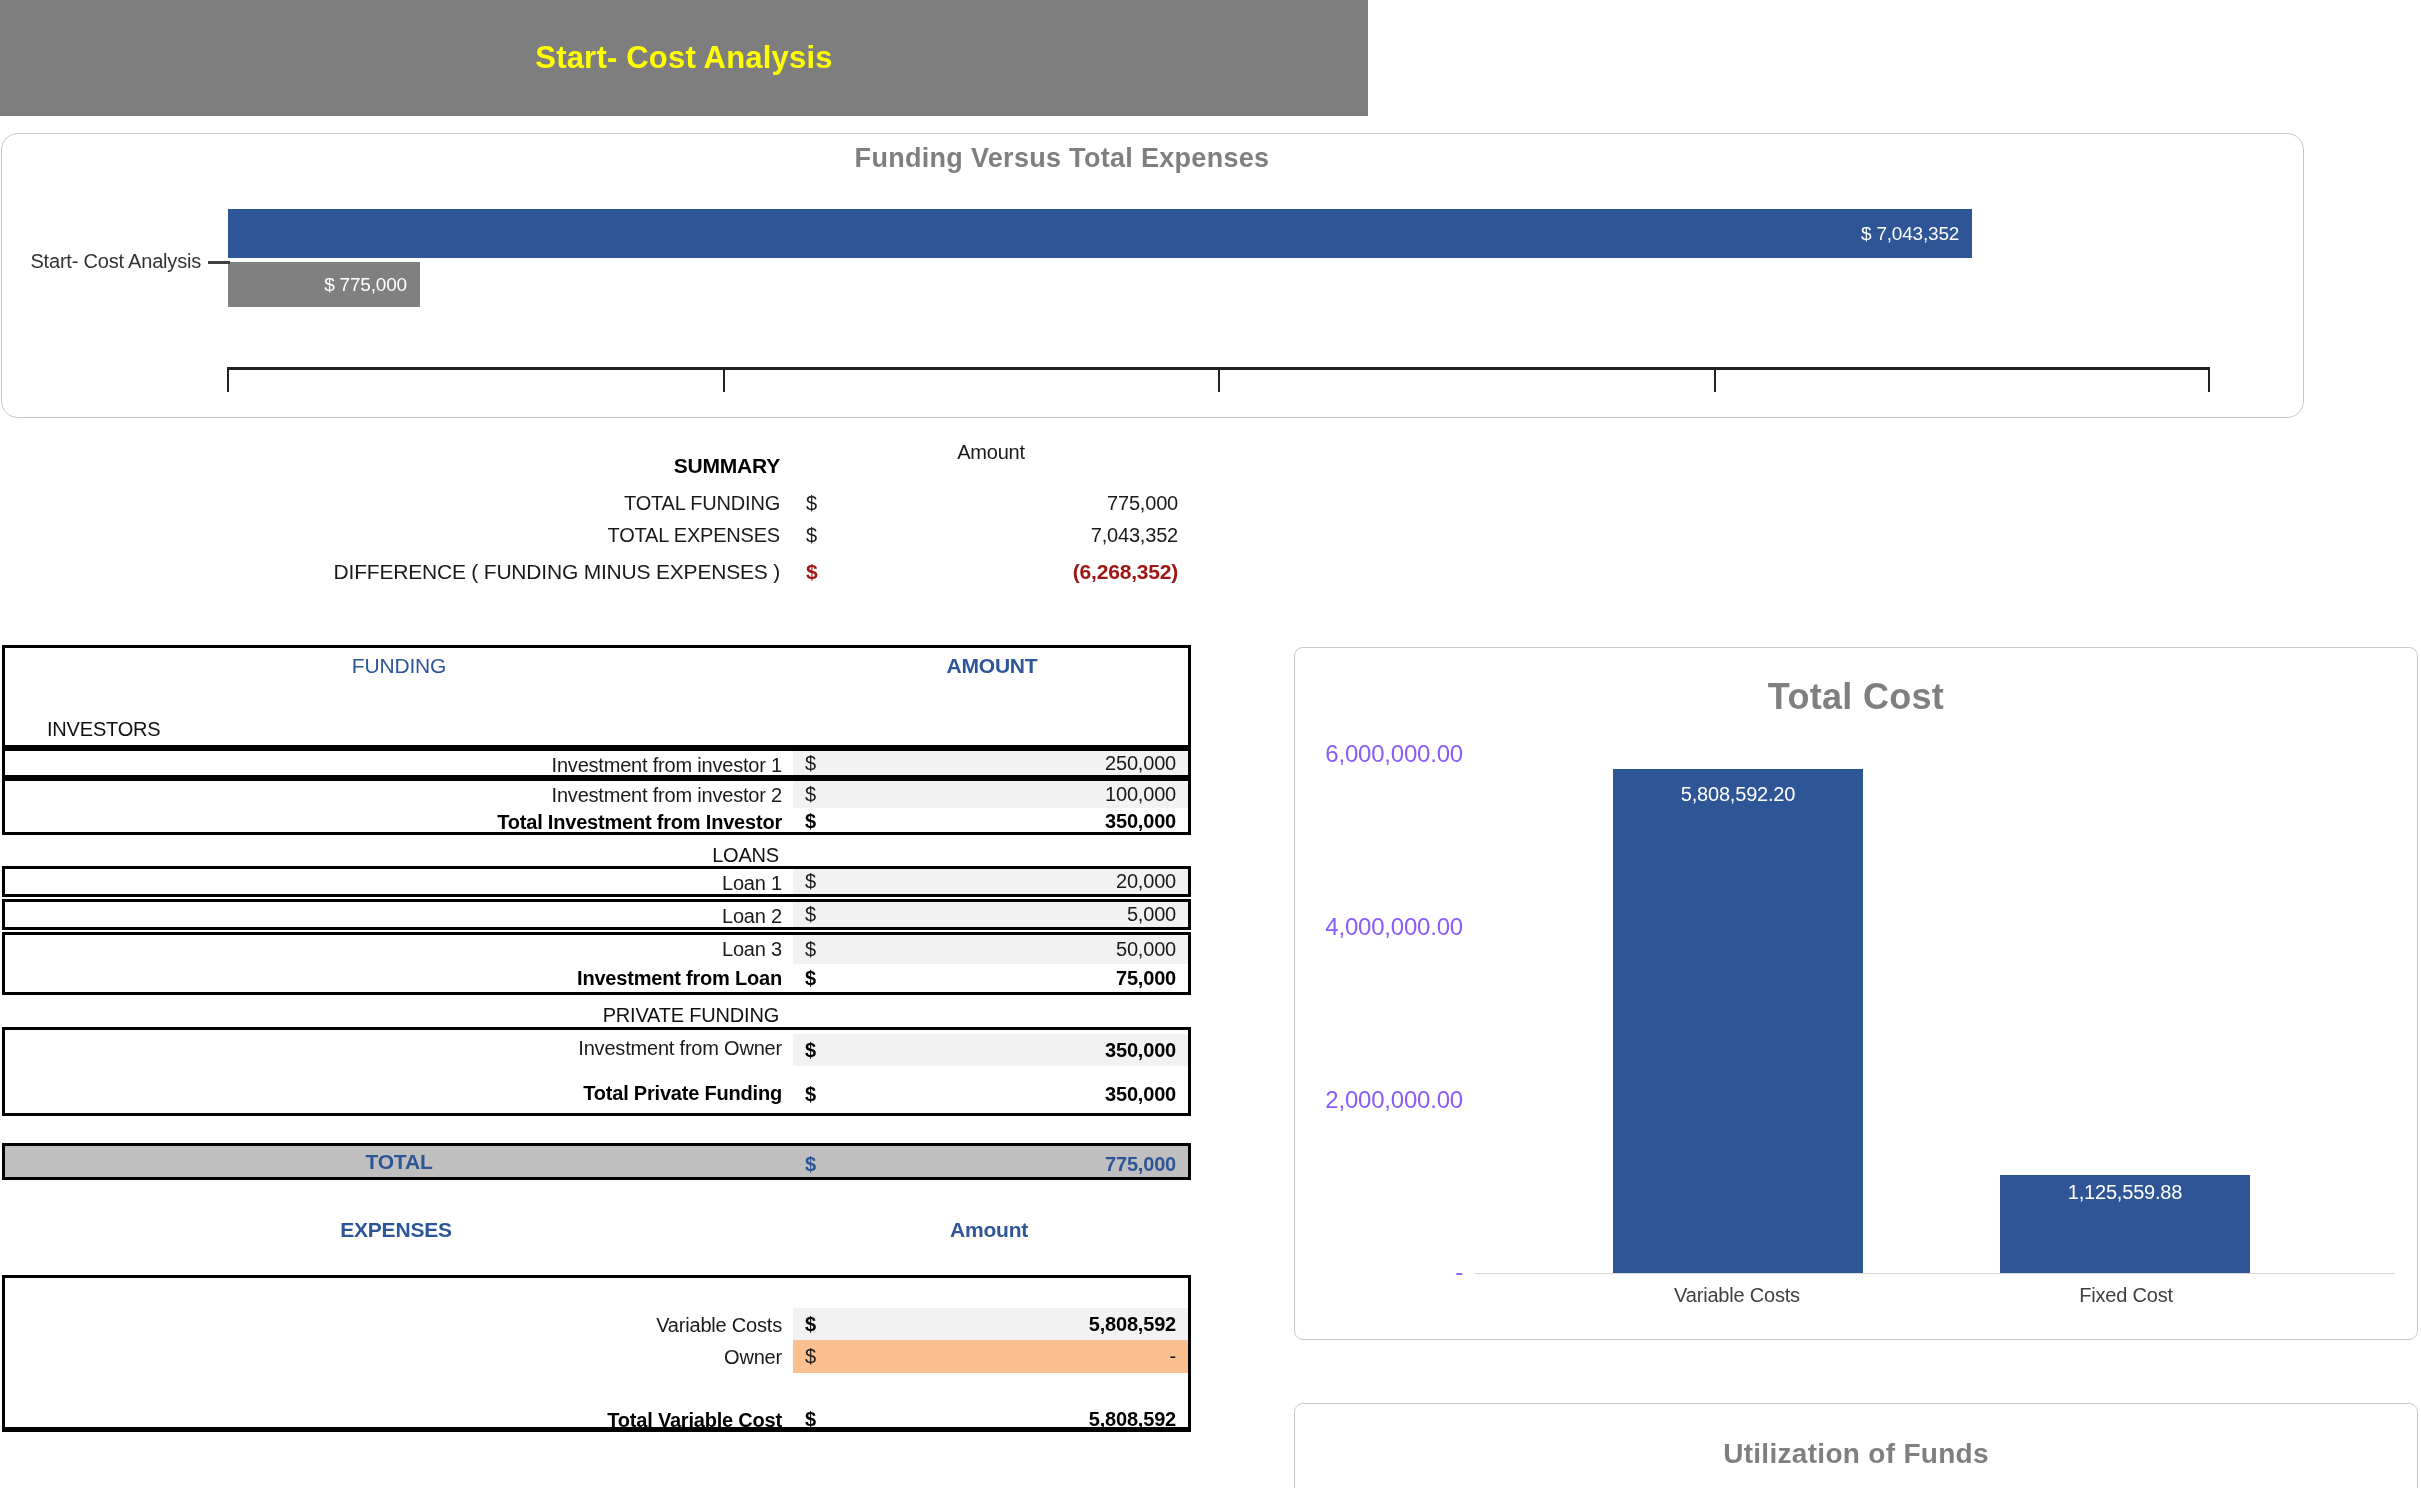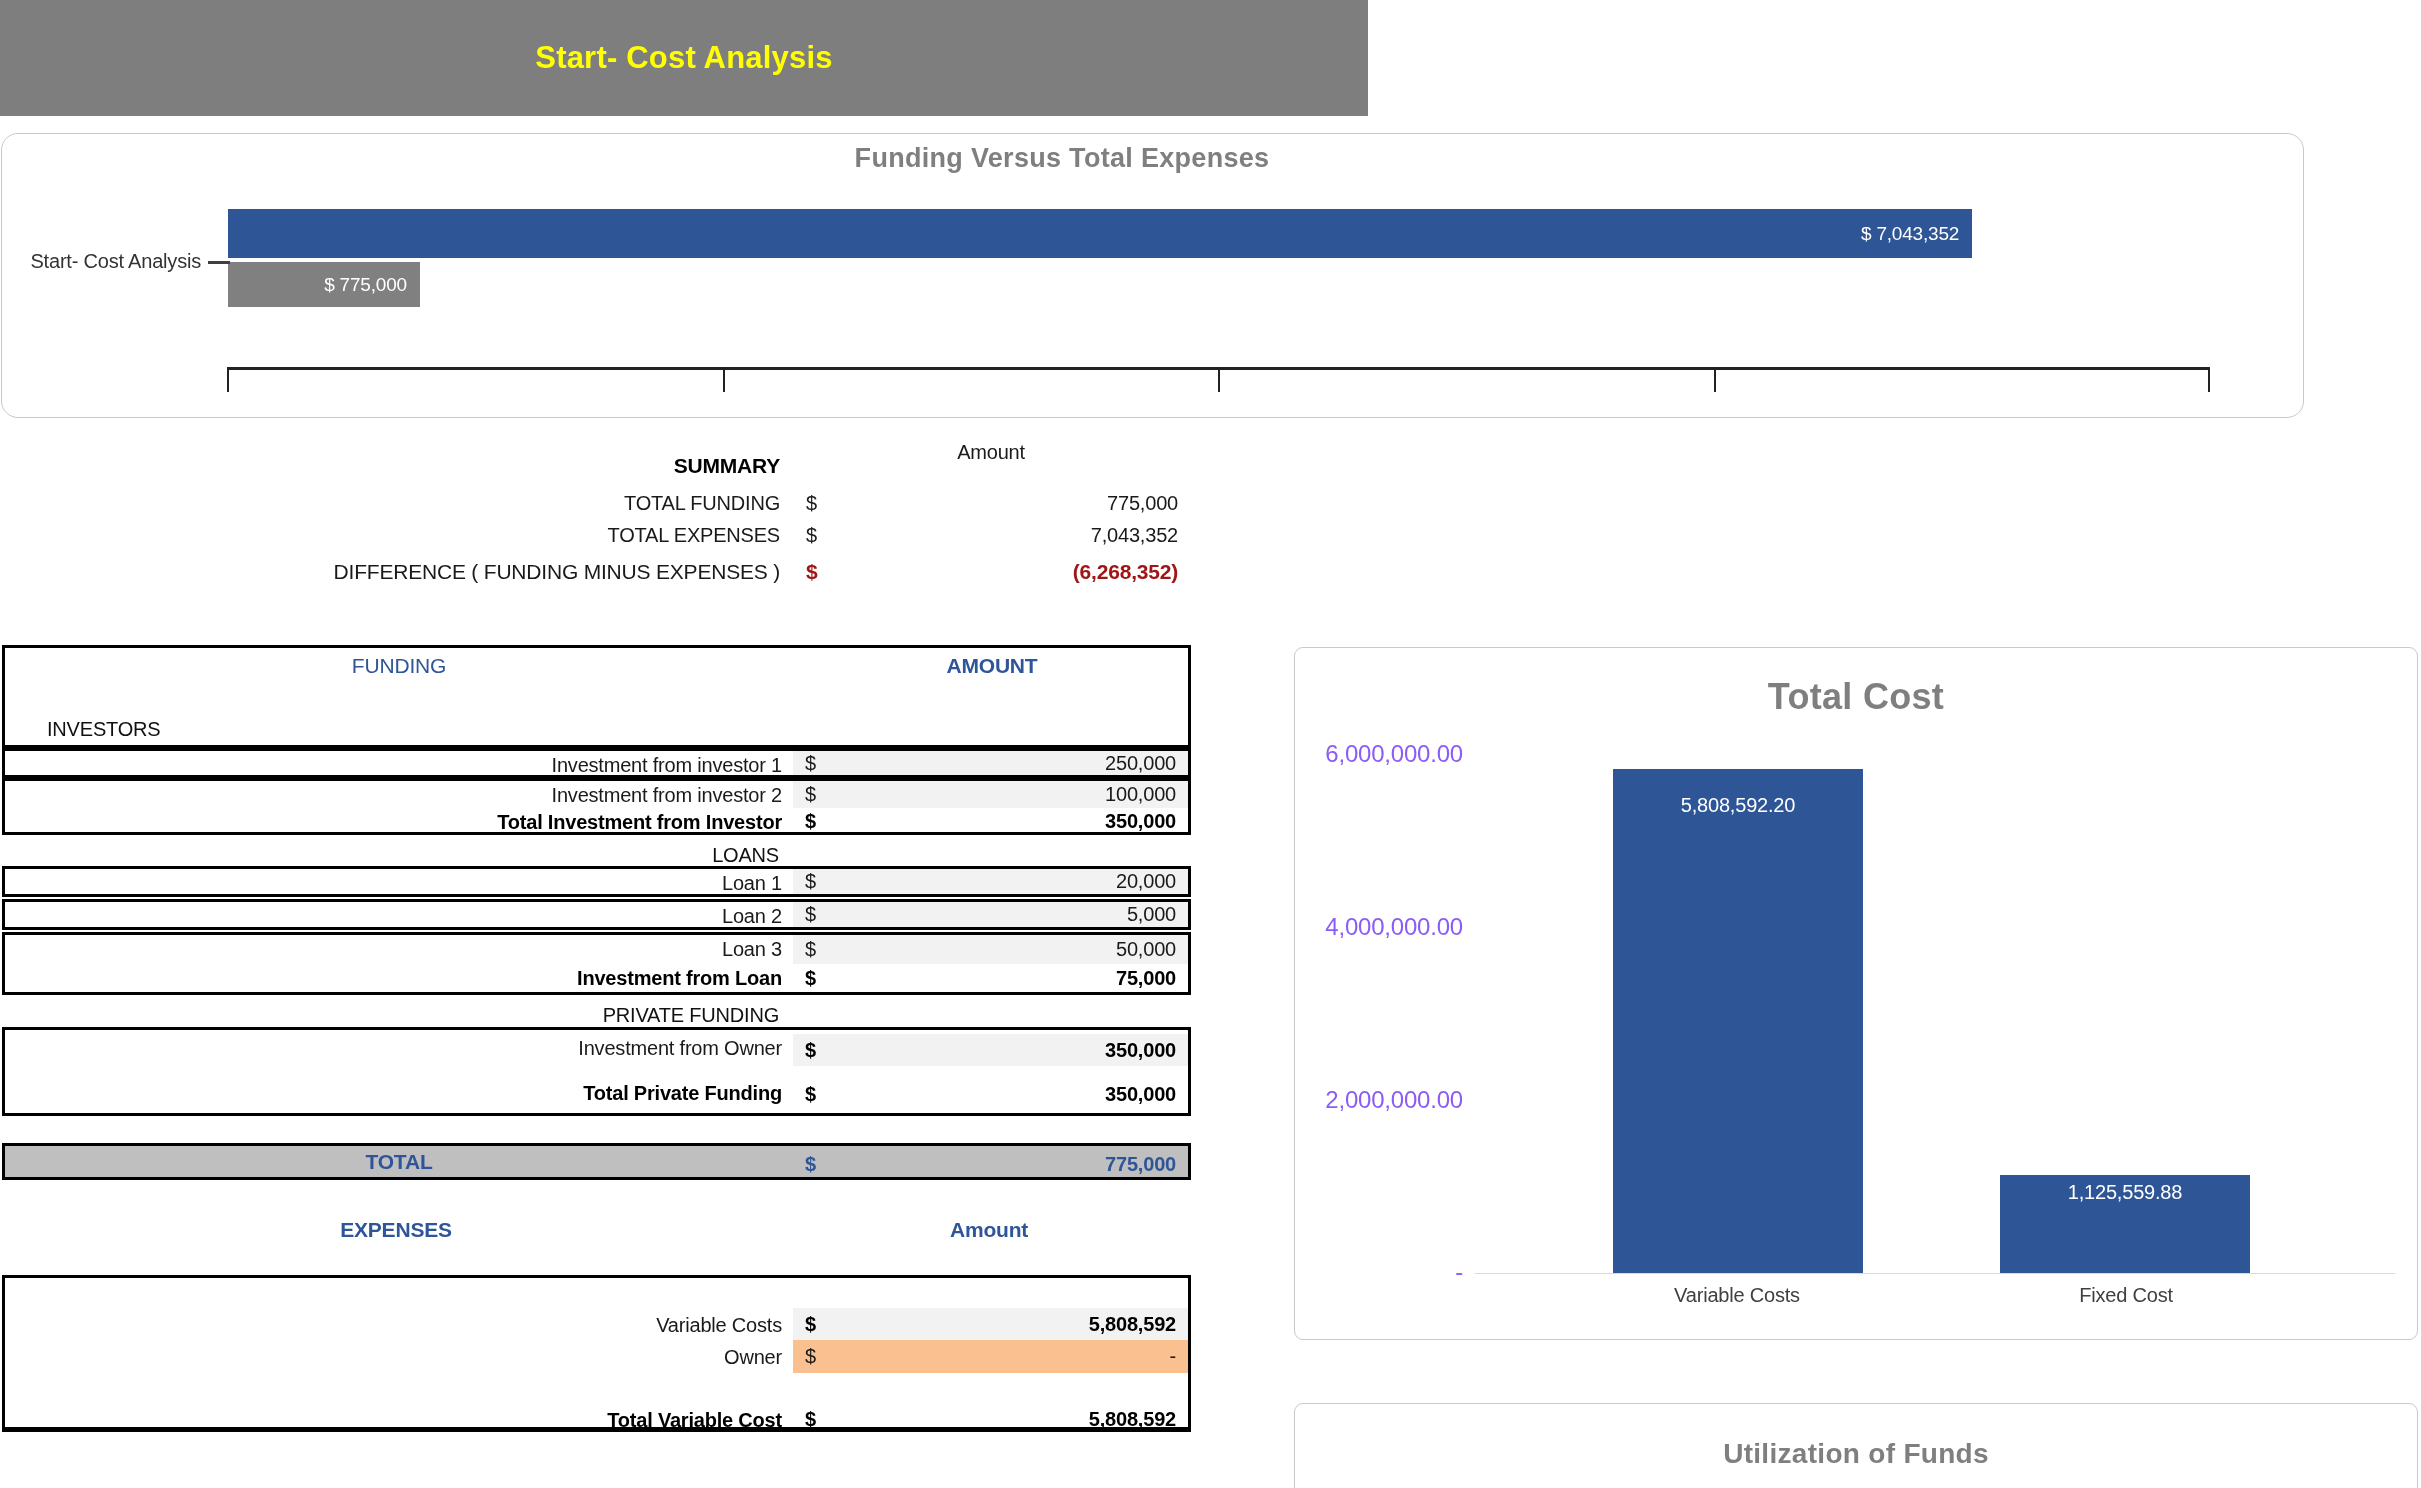--- a/index.html
+++ b/index.html
@@ -57,21 +57,21 @@
   .exp-head-label{position:absolute;left:2px;top:1218px;width:788px;text-align:center;color:#2E5597;font-weight:bold;font-size:21px;}
   .exp-head-amount{position:absolute;left:793px;top:1218px;width:392px;text-align:center;color:#2E5597;font-weight:bold;font-size:21px;}
 
   
   #cost-box{left:1294px;top:647px;width:1122px;height:691px;}
   .tc-title{top:28px;left:0;width:1122px;font-size:36px;}
   .tc-ylab{position:absolute;left:8px;width:160px;text-align:right;font-size:24px;color:#8b5cf6;}
   .tc-plot{position:absolute;left:180px;top:47px;width:920px;height:578px;}
   .tc-axis{position:absolute;left:180px;top:625px;width:920px;height:1px;background:#D9D9D9;}
   .tc-bar{position:absolute;bottom:0;width:250px;background:#2E5596;display:flex;justify-content:center;}
-  .tc-bar .bar-val{color:#fff;font-size:20px;margin-top:25px;white-space:nowrap;}
+  .tc-bar .bar-val{color:#fff;font-size:20px;margin-top:14px;white-space:nowrap;}
   .tc-bar-variable{left:138px;}
   .tc-bar-fixed{left:525px;}
   .tc-bar-fixed .bar-val{margin-top:6px;}
   .tc-cat{position:absolute;top:636px;width:300px;text-align:center;font-size:20px;color:#404040;}
 
   
   #util-box{left:1294px;top:1403px;width:1122px;height:230px;}
   .util-title{top:34px;left:0;width:1122px;font-size:28px;}
 </style>
 </head>

